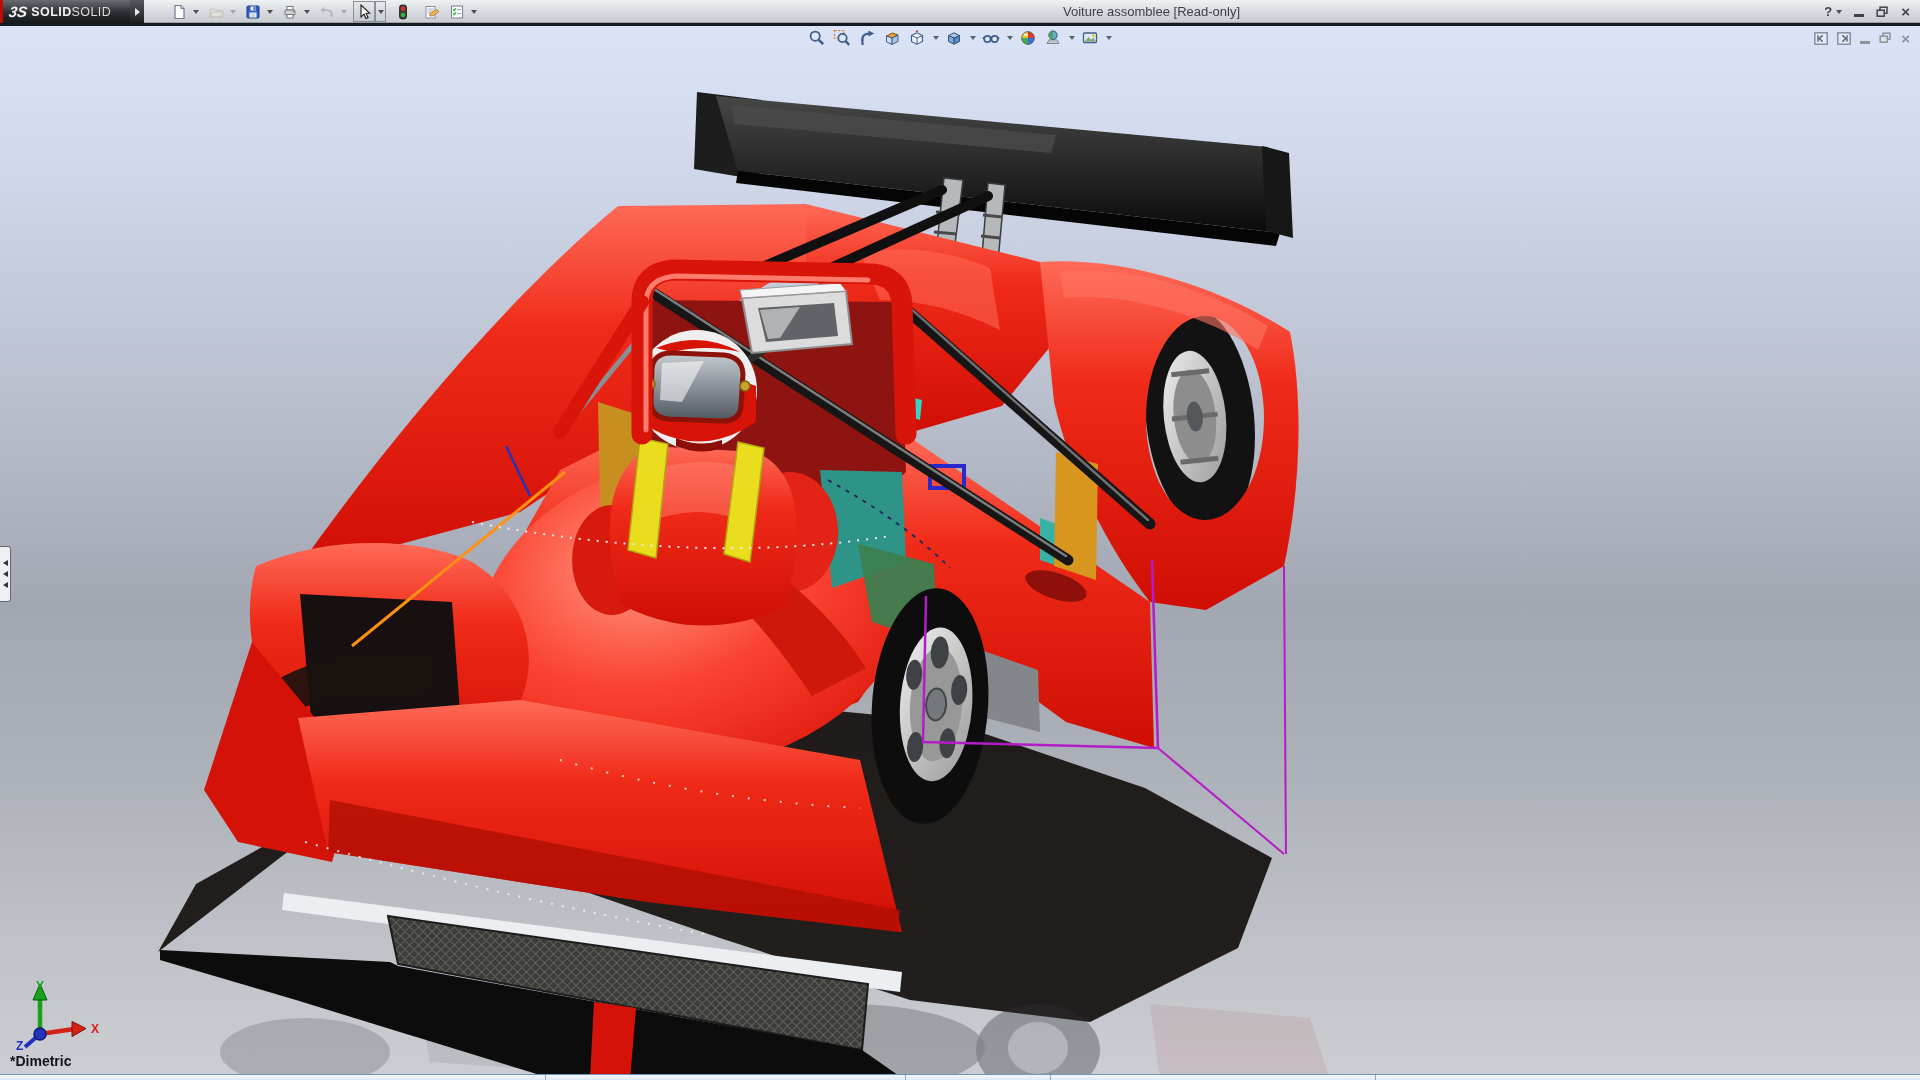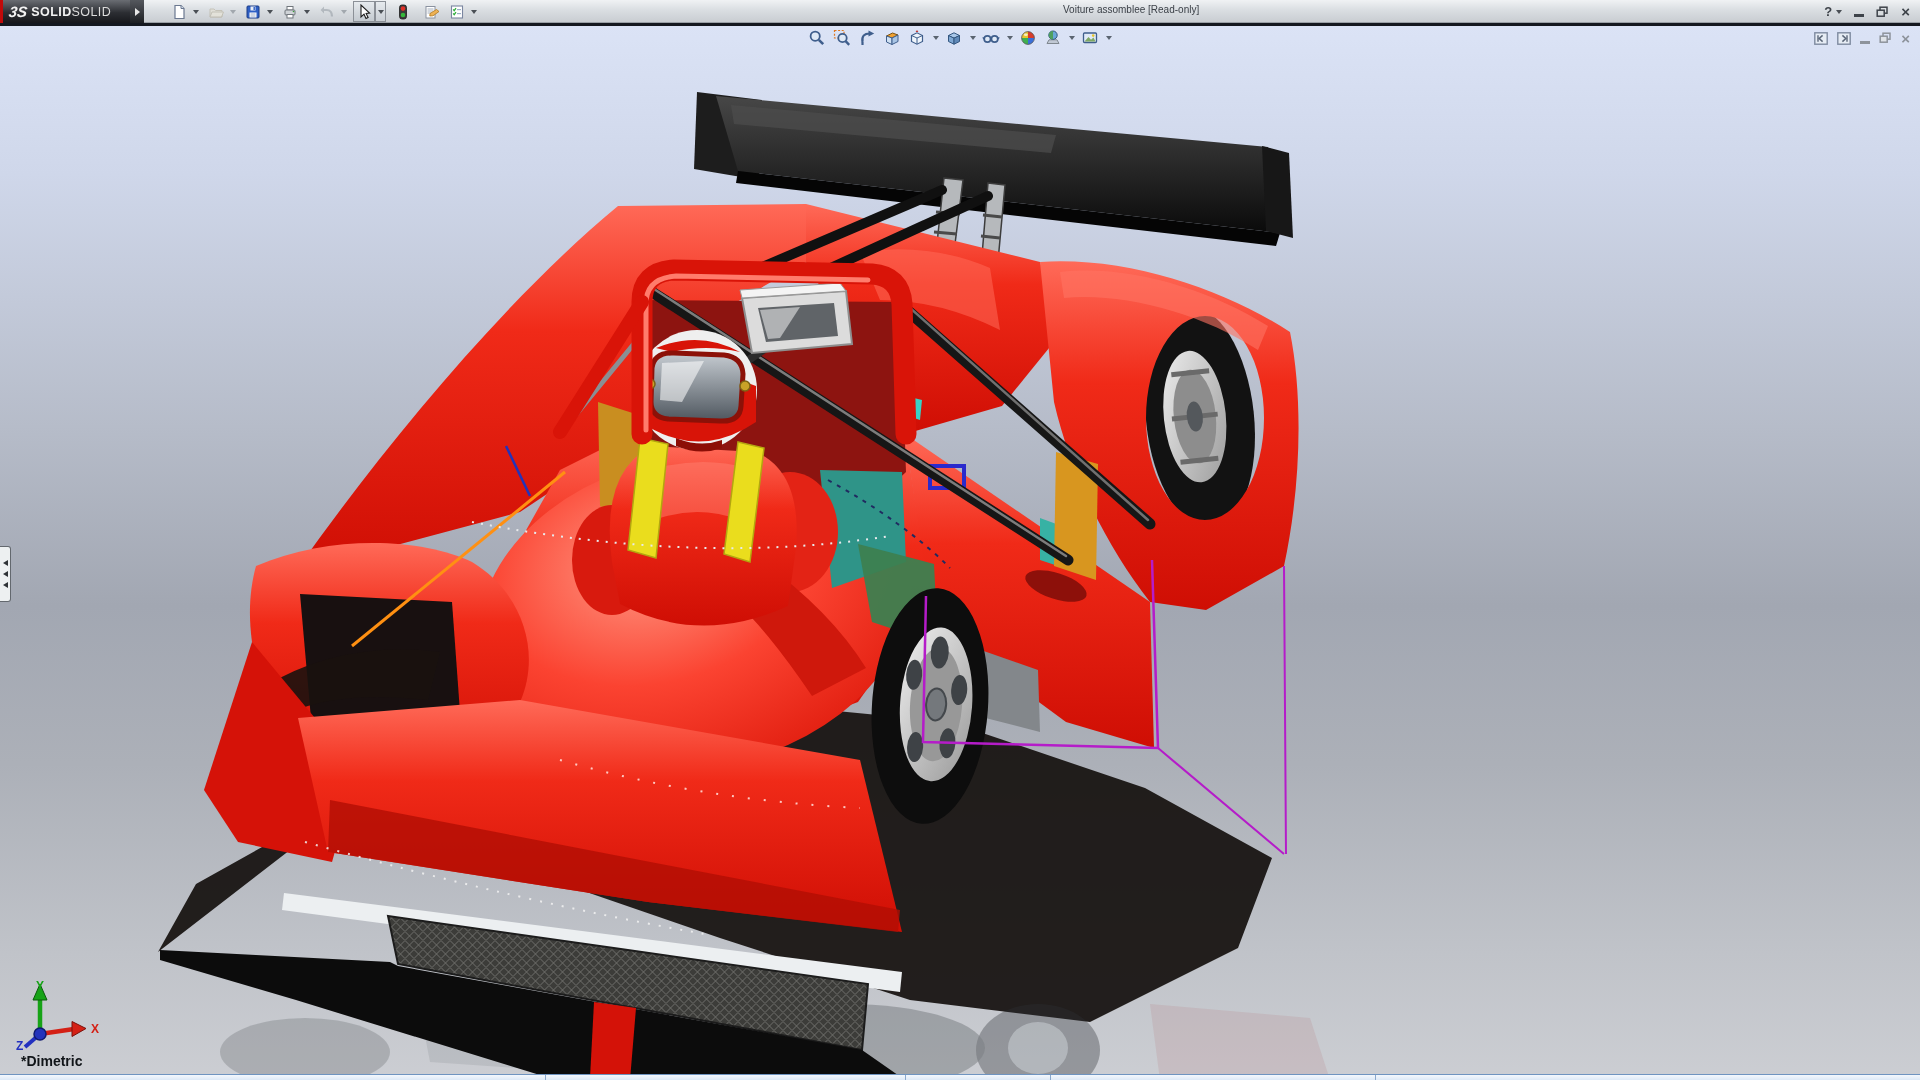--- a/index.html
+++ b/index.html
@@ -23,21 +23,21 @@
 
   .main-toolbar{position:absolute;left:168px;top:1px;height:21px;display:flex;align-items:center;}
   .tb-btn{width:22px;height:21px;display:flex;align-items:center;justify-content:center;border:1px solid transparent;}
   .tb-btn.active{background:linear-gradient(180deg,#e6eaee,#c3c9cf);border:1px solid #8b9097;}
   .tb-caret{width:11px;height:21px;display:flex;align-items:center;justify-content:center;margin-right:4px;}
   .tb-caret.boxed{border:1px solid #8b9097;background:linear-gradient(180deg,#e6eaee,#c9ced4);margin-right:6px;}
   .caret{width:0;height:0;border-left:3.5px solid transparent;border-right:3.5px solid transparent;border-top:4px solid #4a4f55;}
   .caret.dim{border-top-color:#a2a8ae;}
   .disabled{opacity:.5;}
 
-  .title-text{position:absolute;left:1063px;top:4px;font-size:10px;color:#3c4148;}
+  .title-text{position:absolute;left:1063px;top:4px;font-size:13px;color:#3c4148;}
 
   .win-controls{position:absolute;right:10px;top:0;height:23px;display:flex;align-items:center;gap:12px;}
   .wc{display:flex;align-items:center;justify-content:center;color:#3e434a;font-weight:700;font-size:13px;}
   .wc-min{width:10px;height:3px;background:#3e434a;margin-top:8px;}
   .wc-close{font-size:15px;line-height:1;}
 
   
   .sep{position:absolute;top:23px;left:0;right:0;height:3px;background:#141820;}
   .viewport{position:absolute;top:26px;left:0;right:0;bottom:0;
     background:linear-gradient(180deg,#dbe3f6 0%,#cfd7ea 14%,#b6bcc9 38%,#a2a7b2 55%,#acb0b8 70%,#c0c3c9 88%,#ccced3 100%);}
@@ -56,21 +56,21 @@
   .dc-close{font-weight:700;font-size:15px;line-height:1;color:#8d939b;}
 
   
   .panel-tab{position:absolute;left:0;top:546px;width:11px;height:56px;
     background:#edf0f1;border:1px solid #63686e;border-left:none;border-radius:0 3px 3px 0;
     display:flex;flex-direction:column;align-items:center;justify-content:center;gap:5px;}
   .panel-tab .tri-l{width:0;height:0;border-top:3.5px solid transparent;border-bottom:3.5px solid transparent;border-right:5px solid #2e3236;}
 
   
   .triad{position:absolute;left:10px;top:978px;}
-  .orientation-label{position:absolute;left:21px;top:1053px;font-size:14px;font-weight:700;color:#101418;}
+  .orientation-label{position:absolute;left:10px;top:1053px;font-size:14px;font-weight:700;color:#101418;}
 
   
   .statusbar{position:absolute;left:0;right:0;bottom:0;height:6px;
     background:linear-gradient(180deg,#f4f8fd,#dde9f7);border-top:1px solid #6f94c0;}
   .statusbar .div{position:absolute;top:0;bottom:0;width:1px;background:#8aa8cc;}
 </style>
 </head>
 <body>
 
 <div id="app">

